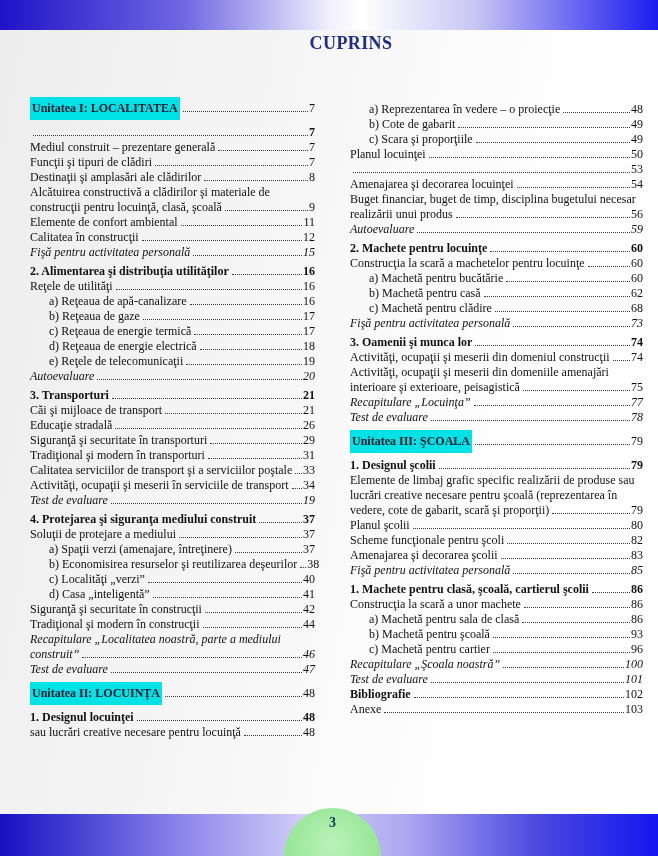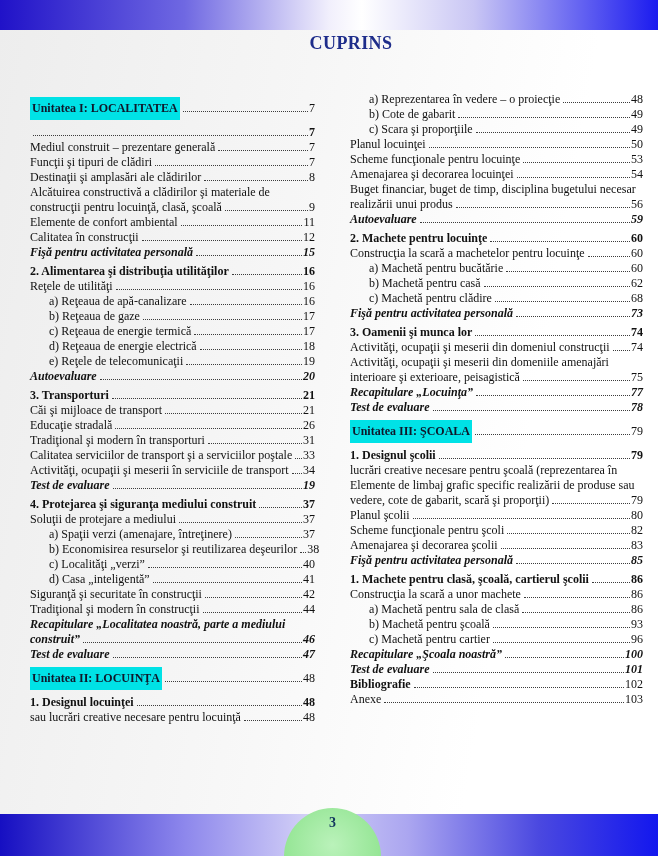--- a/index.html
+++ b/index.html
@@ -36,32 +36,32 @@
     font-weight:bold;font-size:18px;letter-spacing:.4px;
     color:var(--title-navy,#1e2d8a);
     margin-left:44px;
   }
   .cols{
     display:flex;
     margin:36px 15px 0 30px;
   }
   .col{font-size:12px;line-height:15px;color:#111;}
   .col-left{width:285px;margin-right:35px;}
-  .col-right{width:293px;}
+  .col-right{width:293px;margin-top:10px;}
   .entry{margin:0;}
   .entry.ind .row{padding-left:19px;}
   .e-unit{margin-top:5px;margin-bottom:5px;}
   .e-unit .hl{
     background:var(--hl-cyan,#00e2e6);
     color:#0f172a;font-weight:bold;padding:4px 2px;
   }
   .e-section{margin-top:4px;font-weight:bold;}
   .e-section .pg{font-weight:bold;}
   .e-bold .text{font-weight:bold;}
-  .e-italic{font-style:italic;font-weight:bold;}
+  .e-italic{font-style:italic;}
   .row{display:flex;align-items:baseline;}
   .row .text{white-space:nowrap;}
   .row .leader{
     flex:1;min-width:6px;
     border-bottom:1.6px dotted #3c3c3c;
     margin:0 1px 2px 3px;
   }
   .row .pg{white-space:nowrap;}
 </style>
 </head>
@@ -211,20 +211,27 @@
         </div>
         <div class="entry e-plain">
           <div class="row">
             <span class="text">Educaţie stradală</span>
             <span class="leader"></span>
             <span class="pg">26</span>
           </div>
         </div>
         <div class="entry e-plain">
           <div class="row">
+            <span class="text">Siguranţă şi securitate în transporturi</span>
+            <span class="leader"></span>
+            <span class="pg">29</span>
+          </div>
+        </div>
+        <div class="entry e-plain">
+          <div class="row">
             <span class="text">Tradiţional şi modern în transporturi</span>
             <span class="leader"></span>
             <span class="pg">31</span>
           </div>
         </div>
         <div class="entry e-plain">
           <div class="row">
             <span class="text">Calitatea serviciilor de transport şi a serviciilor poştale</span>
             <span class="leader"></span>
             <span class="pg">33</span>
@@ -363,21 +370,20 @@
         </div>
         <div class="entry e-plain">
           <div class="row">
             <span class="text">Planul locuinţei</span>
             <span class="leader"></span>
             <span class="pg">50</span>
           </div>
         </div>
         <div class="entry e-plain">
           <div class="row">
-            <span class="text">Scheme funcţionale pentru locuinţe</span>
             <span class="leader"></span>
             <span class="pg">53</span>
           </div>
         </div>
         <div class="entry e-plain">
           <div class="row">
             <span class="text">Amenajarea şi decorarea locuinţei</span>
             <span class="leader"></span>
             <span class="pg">54</span>
           </div>
@@ -488,24 +494,24 @@
         </div>
         <div class="entry e-section">
           <div class="row">
             <span class="text">1. Designul şcolii</span>
             <span class="leader"></span>
             <span class="pg">79</span>
           </div>
         </div>
         <div class="entry e-plain">
           <div class="row">
+            <span class="text">Elemente de limbaj grafic specific realizării de produse sau</span>
+          </div>
+          <div class="row">
             <span class="text">lucrări creative necesare pentru şcoală (reprezentarea în</span>
-          </div>
-          <div class="row">
-            <span class="text">Elemente de limbaj grafic specific realizării de produse sau</span>
           </div>
           <div class="row">
             <span class="text">vedere, cote de gabarit, scară şi proporţii)</span>
             <span class="leader"></span>
             <span class="pg">79</span>
           </div>
         </div>
         <div class="entry e-plain">
           <div class="row">
             <span class="text">Planul şcolii</span>

